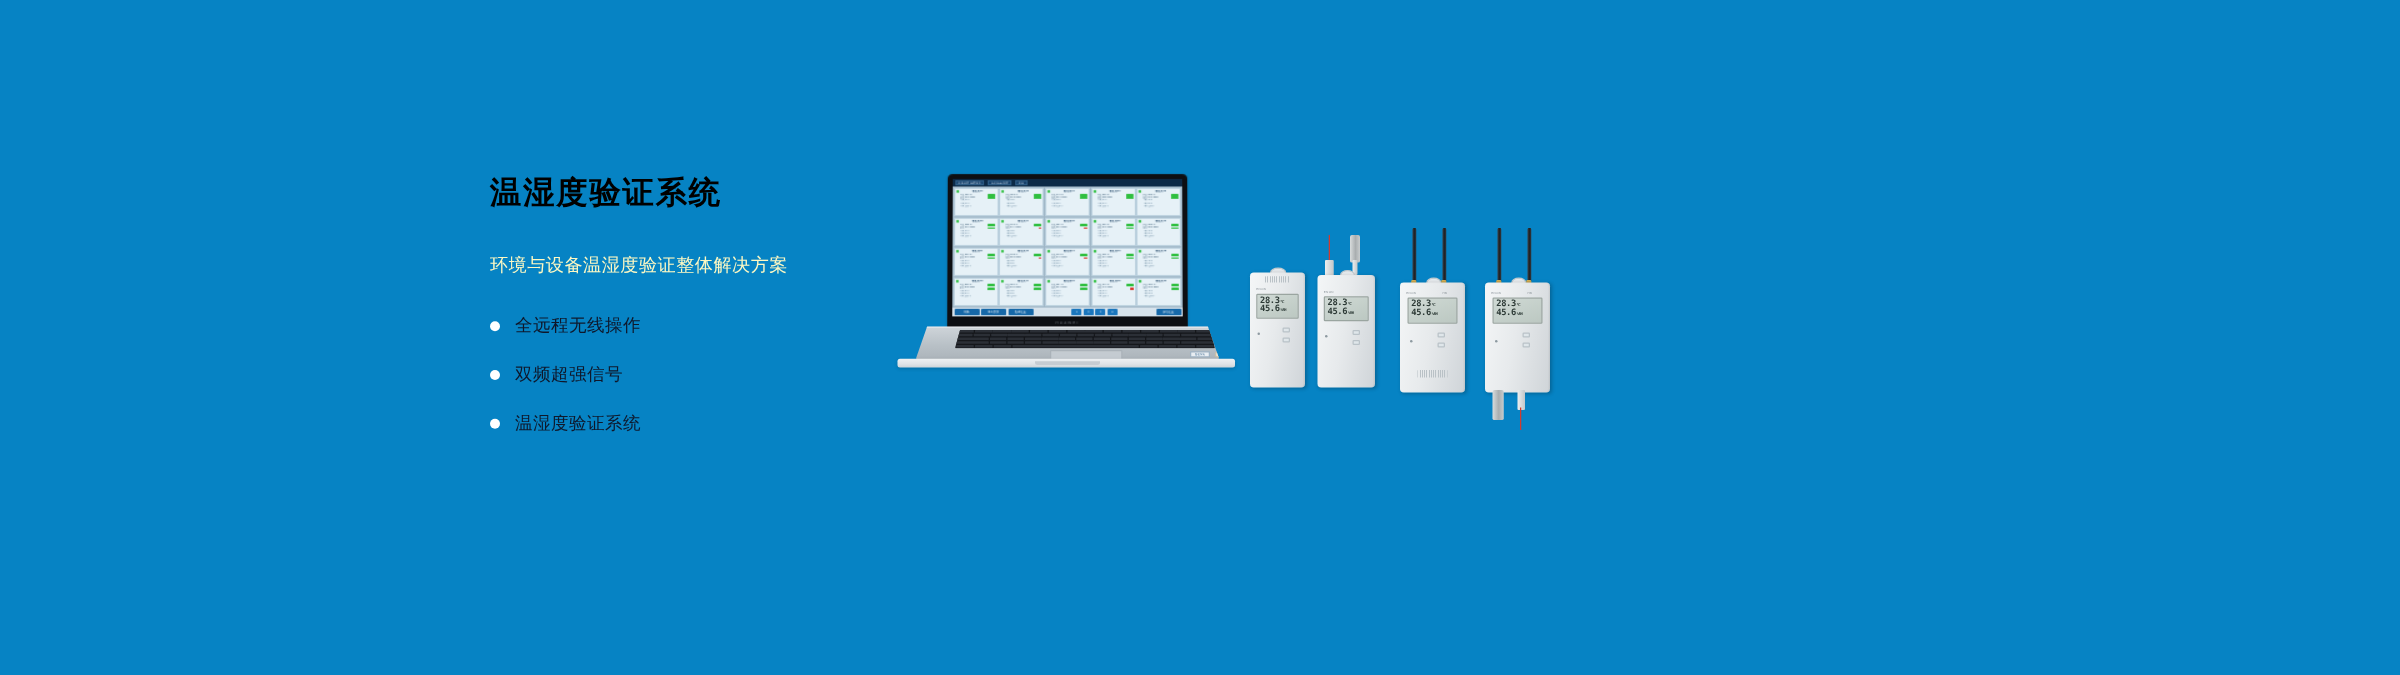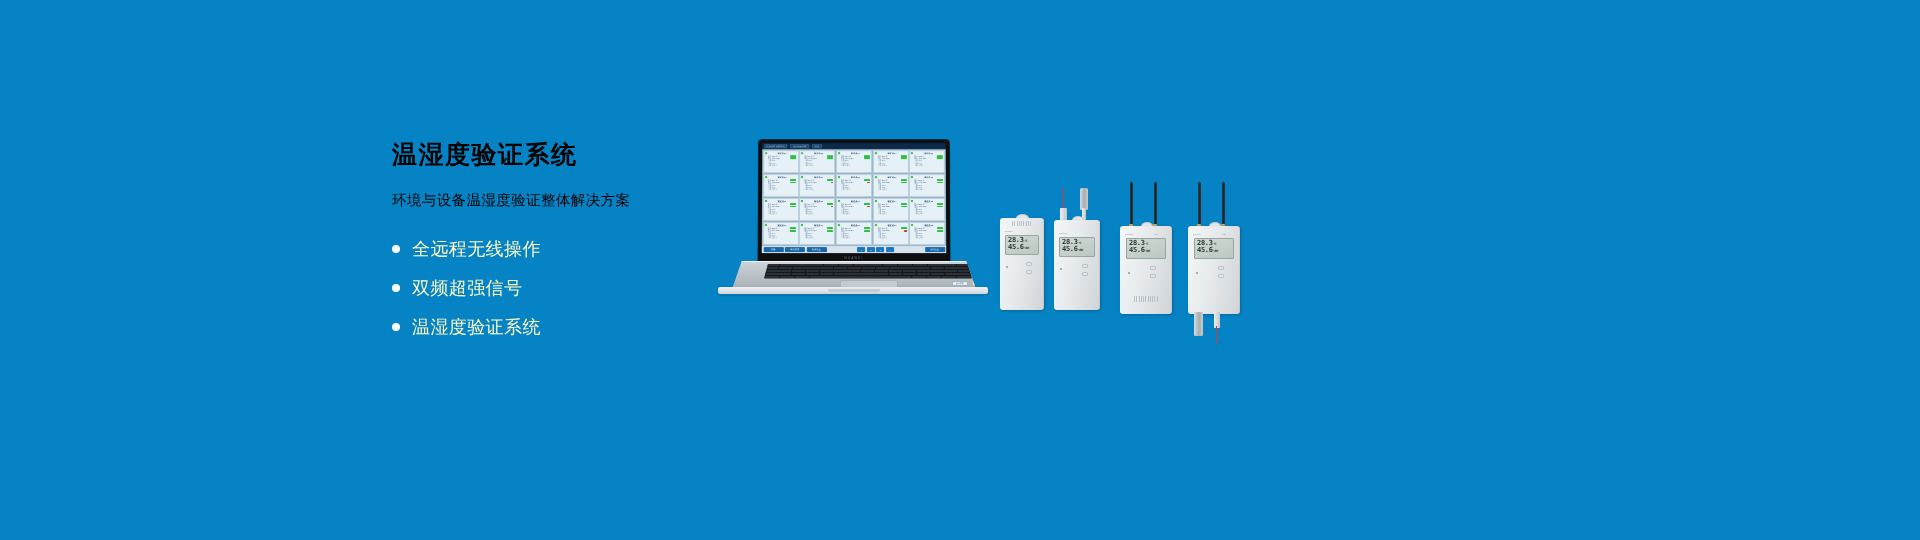--- a/index.html
+++ b/index.html
@@ -25,44 +25,44 @@
   }
   .headline {
     font-size:25px;
     font-weight:bold;
     color:#000000;
     letter-spacing:1.5px;
     line-height:1.1;
     white-space:nowrap;
   }
   .subhead {
-    margin-top:22px;
+    margin-top:34px;
     font-size:14.5px;
-    color:#000000;
+    color:#fef9c3;
     letter-spacing:.4px;
     white-space:nowrap;
     font-weight:400;
   }
   .features { margin-top:26px; }
   .feature {
     display:flex;
     align-items:center;
     height:26px;
     margin-bottom:13px;
   }
   .dot {
     width:8px; height:8px;
     border-radius:50%;
     background:#ffffff;
     flex:0 0 8px;
     margin-right:12px;
   }
   .feature-label {
-    font-size:18px;
-    color:#fef9c3;
+    font-size:14px;
+    color:#0f172a;
     letter-spacing:.4px;
     white-space:nowrap;
     font-family:Liberation Serif, serif;
   }
 
   
   .laptop {
     position:absolute;
     left:718px; top:139px;
     width:270px; height:160px;

